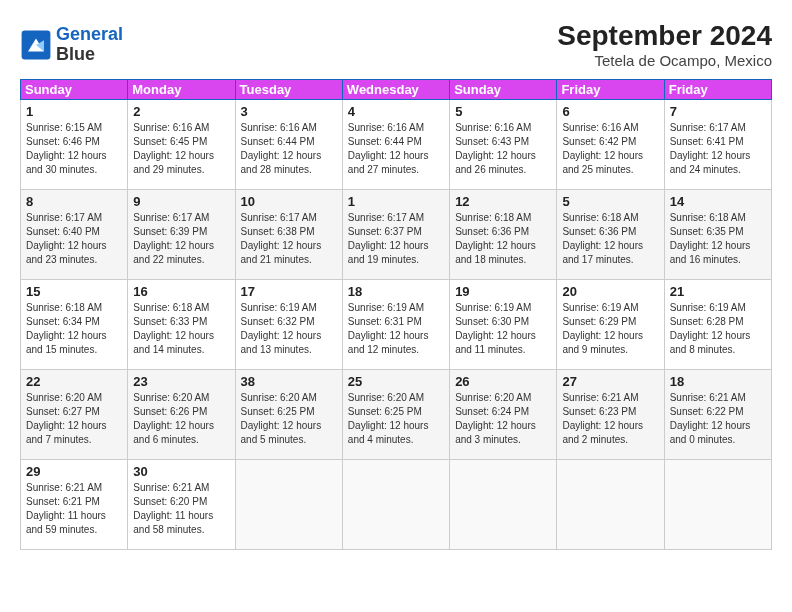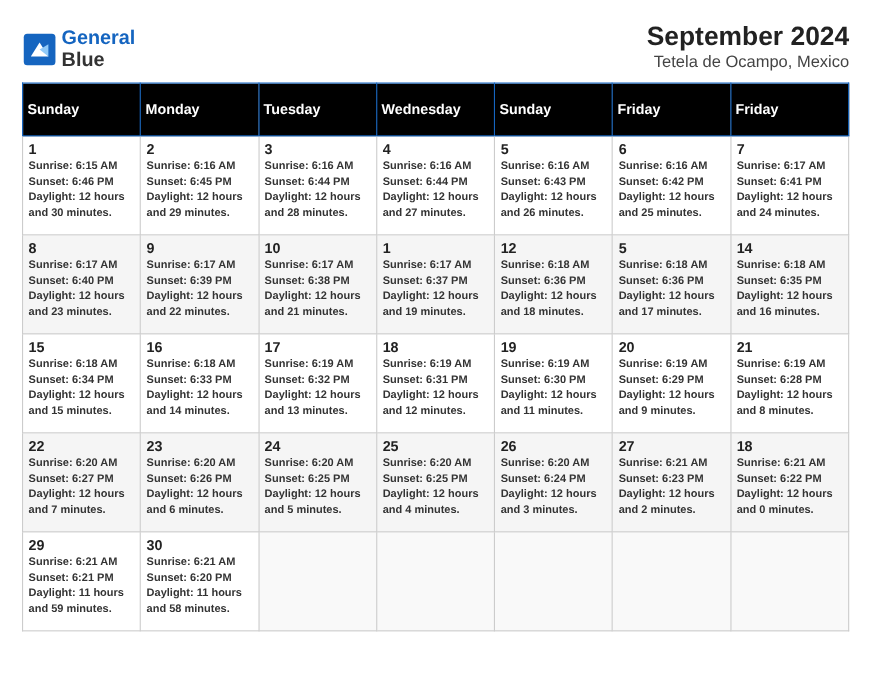--- a/index.html
+++ b/index.html
@@ -30,39 +30,39 @@
     .logo-text .blue { color: #1565c0; margin-top: 40px; }
     .logo-icon {
       width: 32px;
       height: 32px;
       margin-right: 4px;
     }
     .title-block {
       text-align: right;
     }
     .month-title {
-      font-size: 24px;
+      font-size: 28px;
       font-weight: bold;
       color: #222;
     }
     .location-title {
       font-size: 15px;
       color: #444;
     }
     table {
       width: 100%;
       border-collapse: collapse;
       table-layout: fixed;
     }
     thead th {
-      background: #000000;
+      background: #d946ef;
       color: #fff;
       font-size: 13px;
       font-weight: bold;
-      padding: 16px 4px;
+      padding: 2px 4px;
       text-align: left;
       border: 1px solid #1565c0;
     }
     tbody td {
       border: 1px solid #ccc;
       vertical-align: top;
       padding: 4px 5px;
       font-size: 10.5px;
       color: #333;
       min-height: 80px;
@@ -78,21 +78,20 @@
       font-size: 13px;
       font-weight: bold;
       color: #222;
       display: block;
       margin-bottom: 2px;
     }
     .cell-text {
       font-size: 10px;
       line-height: 1.4;
       color: #333;
-      font-weight: bold;
     }
     .empty-cell {
       background: #f9f9f9 !important;
     }
   </style>
 </head>
 <body>
 
 <div class="header-area">
   <div class="logo">
@@ -264,21 +263,21 @@
 Sunset: 6:27 PM
 Daylight: 12 hours and 7 minutes.</div>
         </td>
         <td>
           <span class="day-num">23</span>
           <div class="cell-text" style="white-space: pre-line;">Sunrise: 6:20 AM
 Sunset: 6:26 PM
 Daylight: 12 hours and 6 minutes.</div>
         </td>
         <td>
-          <span class="day-num">24</span>
+          <span class="day-num">38</span>
           <div class="cell-text" style="white-space: pre-line;">Sunrise: 6:20 AM
 Sunset: 6:25 PM
 Daylight: 12 hours and 5 minutes.</div>
         </td>
         <td>
           <span class="day-num">25</span>
           <div class="cell-text" style="white-space: pre-line;">Sunrise: 6:20 AM
 Sunset: 6:25 PM
 Daylight: 12 hours and 4 minutes.</div>
         </td>

